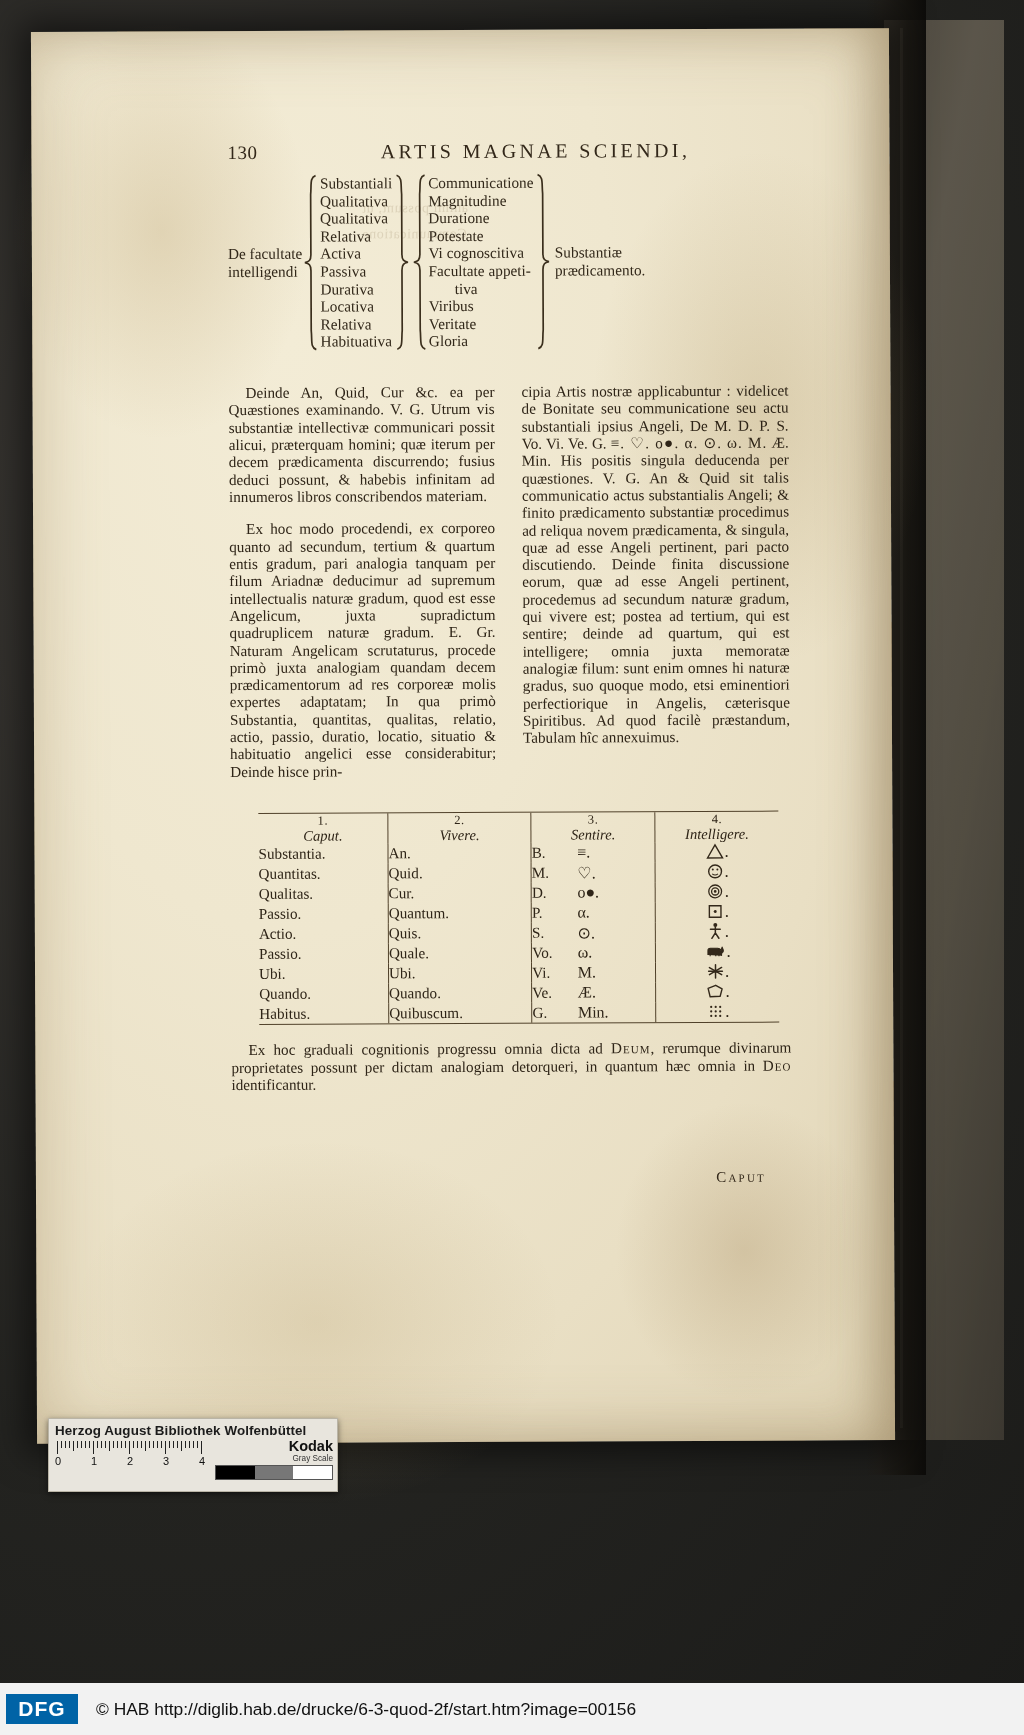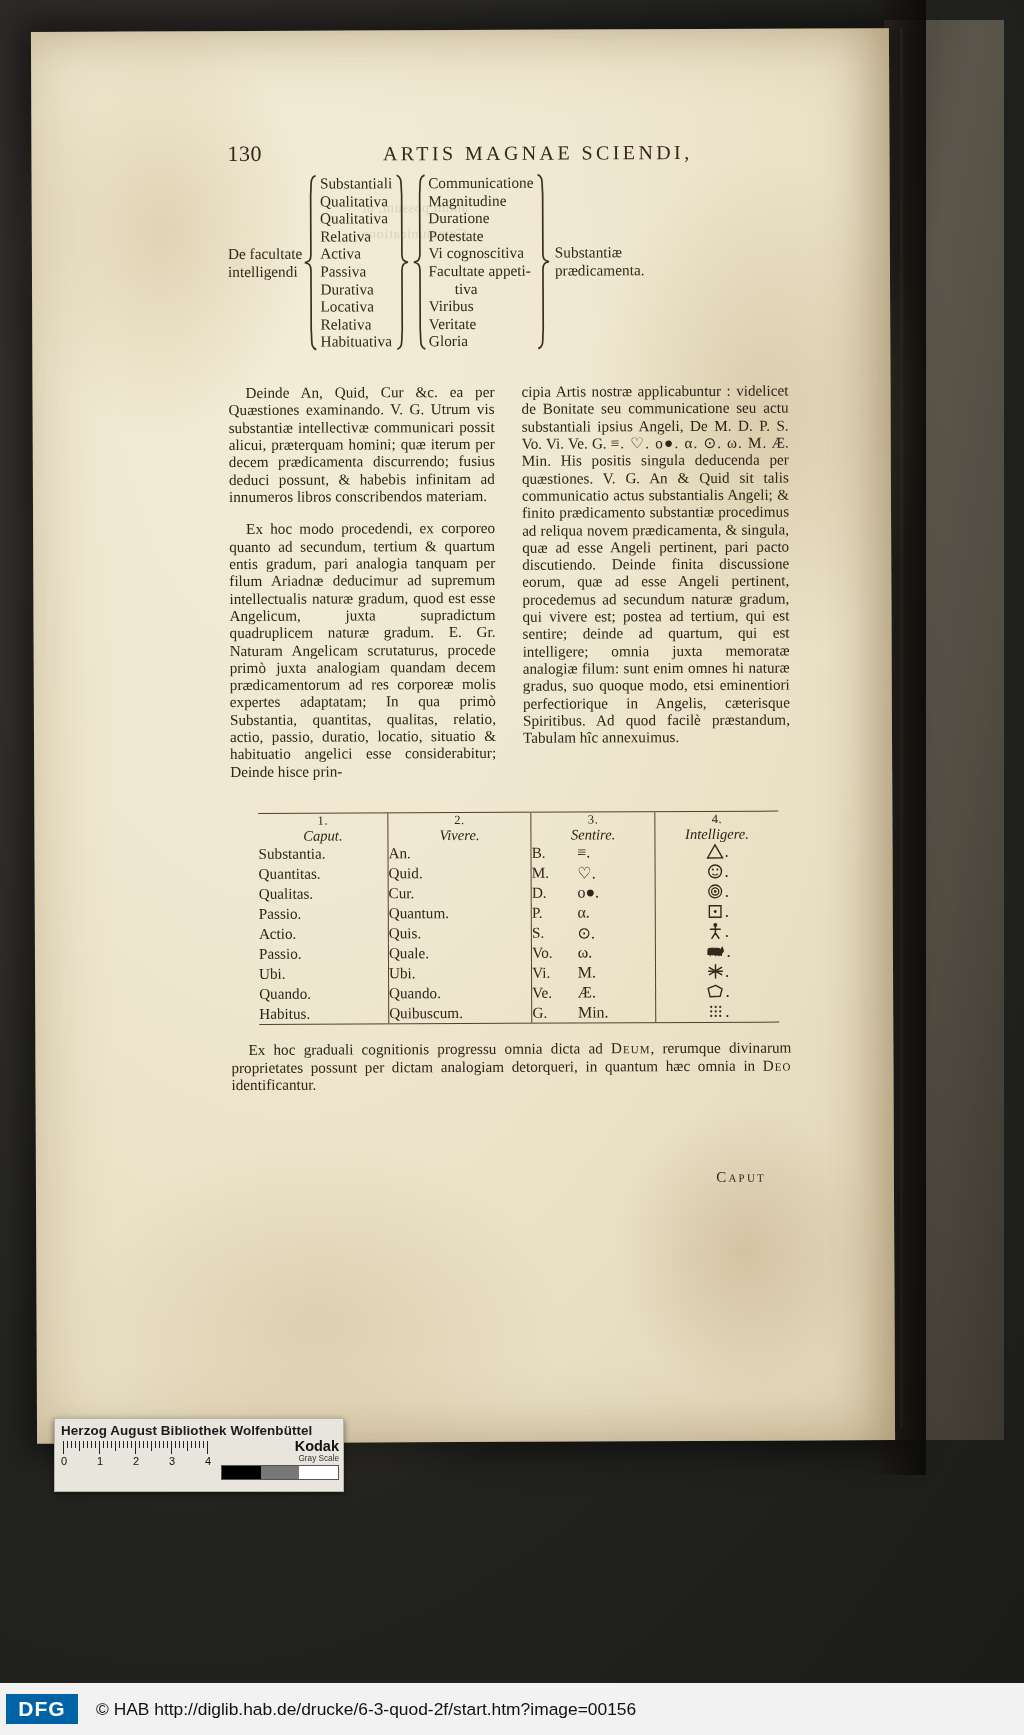--- a/index.html
+++ b/index.html
@@ -70,21 +70,21 @@
     position:absolute;
     left:196px; top:110px;
     width:560px;
     color:#2f2518;
   }
   .rt { 
     display:flex; align-items:baseline; gap:26px;
     height:28px;
   }
   #folio-number{
-    font-size:22px; letter-spacing:.5px; color:#33281a;
+    font-size:19px; letter-spacing:.5px; color:#33281a;
   }
   #running-title{
     flex:1; text-align:center;
     font-size:20px; letter-spacing:3.4px;
     color:#33281a;
     font-variant:small-caps;
   }
 
   
   #brace-diagram{
@@ -183,21 +183,21 @@
     font-size:14px;
     letter-spacing:.6px;
     transform:scaleX(-1);
     pointer-events:none;
     white-space:nowrap;
   }
 
   
   #ruler-card{
     position:absolute;
-    left:54px; top:1418px;
+    left:48px; top:1418px;
     width:290px; height:74px;
     background:#e8e5dd;
     border:1px solid #b9b4a6;
     box-shadow:0 2px 6px rgba(0,0,0,.5);
   }
   #library-name{
     padding:4px 0 2px 6px;
     font-family:"Liberation Sans", sans-serif;
     font-size:13.4px; font-weight:bold; color:#1b1b1b;
     letter-spacing:.1px;
@@ -325,21 +325,21 @@
       </div>
 
       <div class="brace">
         <svg width="14" height="180" viewBox="0 0 14 180">
           <path d="M2 3 C8 5, 6 12, 7 22 L7 82 C7 88, 9 89, 13 90 C9 91, 7 92, 7 98 L7 158 C6 168, 8 175, 2 177" fill="none" stroke="#3b2f1d" stroke-width="1.7"></path>
         </svg>
       </div>
 
       <div class="bd-label" style="padding-left:3px;">
         <span class="ln">Substantiæ</span>
-        <span class="ln">prædicamenta.</span>
+        <span class="ln">prædicamento.</span>
       </div>
     </div>
 
     <div id="body-columns">
       <div class="col" id="col-left">
         <p class="para"><span class="ind"></span><span>Deinde An, Quid, Cur &amp;c. ea per Quæstiones examinando. V. G. Utrum vis substantiæ intellectivæ communicari possit alicui, præterquam homini; quæ iterum per decem prædicamenta discurrendo; fusius deduci possunt, &amp; habebis infinitam ad innumeros libros conscribendos materiam.</span></p>
         <p class="para"><span class="ind"></span><span>Ex hoc modo procedendi, ex corporeo quanto ad secundum, tertium &amp; quartum entis gradum, pari analogia tanquam per filum Ariadnæ deducimur ad supremum intellectualis naturæ gradum, quod est esse Angelicum, juxta supradictum quadruplicem naturæ gradum. E. Gr. Naturam Angelicam scrutaturus, procede primò juxta analogiam quandam decem prædicamentorum ad res corporeæ molis expertes adaptatam; In qua primò Substantia, quantitas, qualitas, relatio, actio, passio, duratio, locatio, situatio &amp; habituatio angelici esse considerabitur; Deinde hisce prin-</span></p>
       </div>
       <div class="col" id="col-right">
         <p class="para"><span>cipia Artis nostræ applicabuntur : videlicet de Bonitate seu communicatione seu actu substantiali ipsius Angeli, De M. D. P. S. Vo. Vi. Ve. G.</span>

